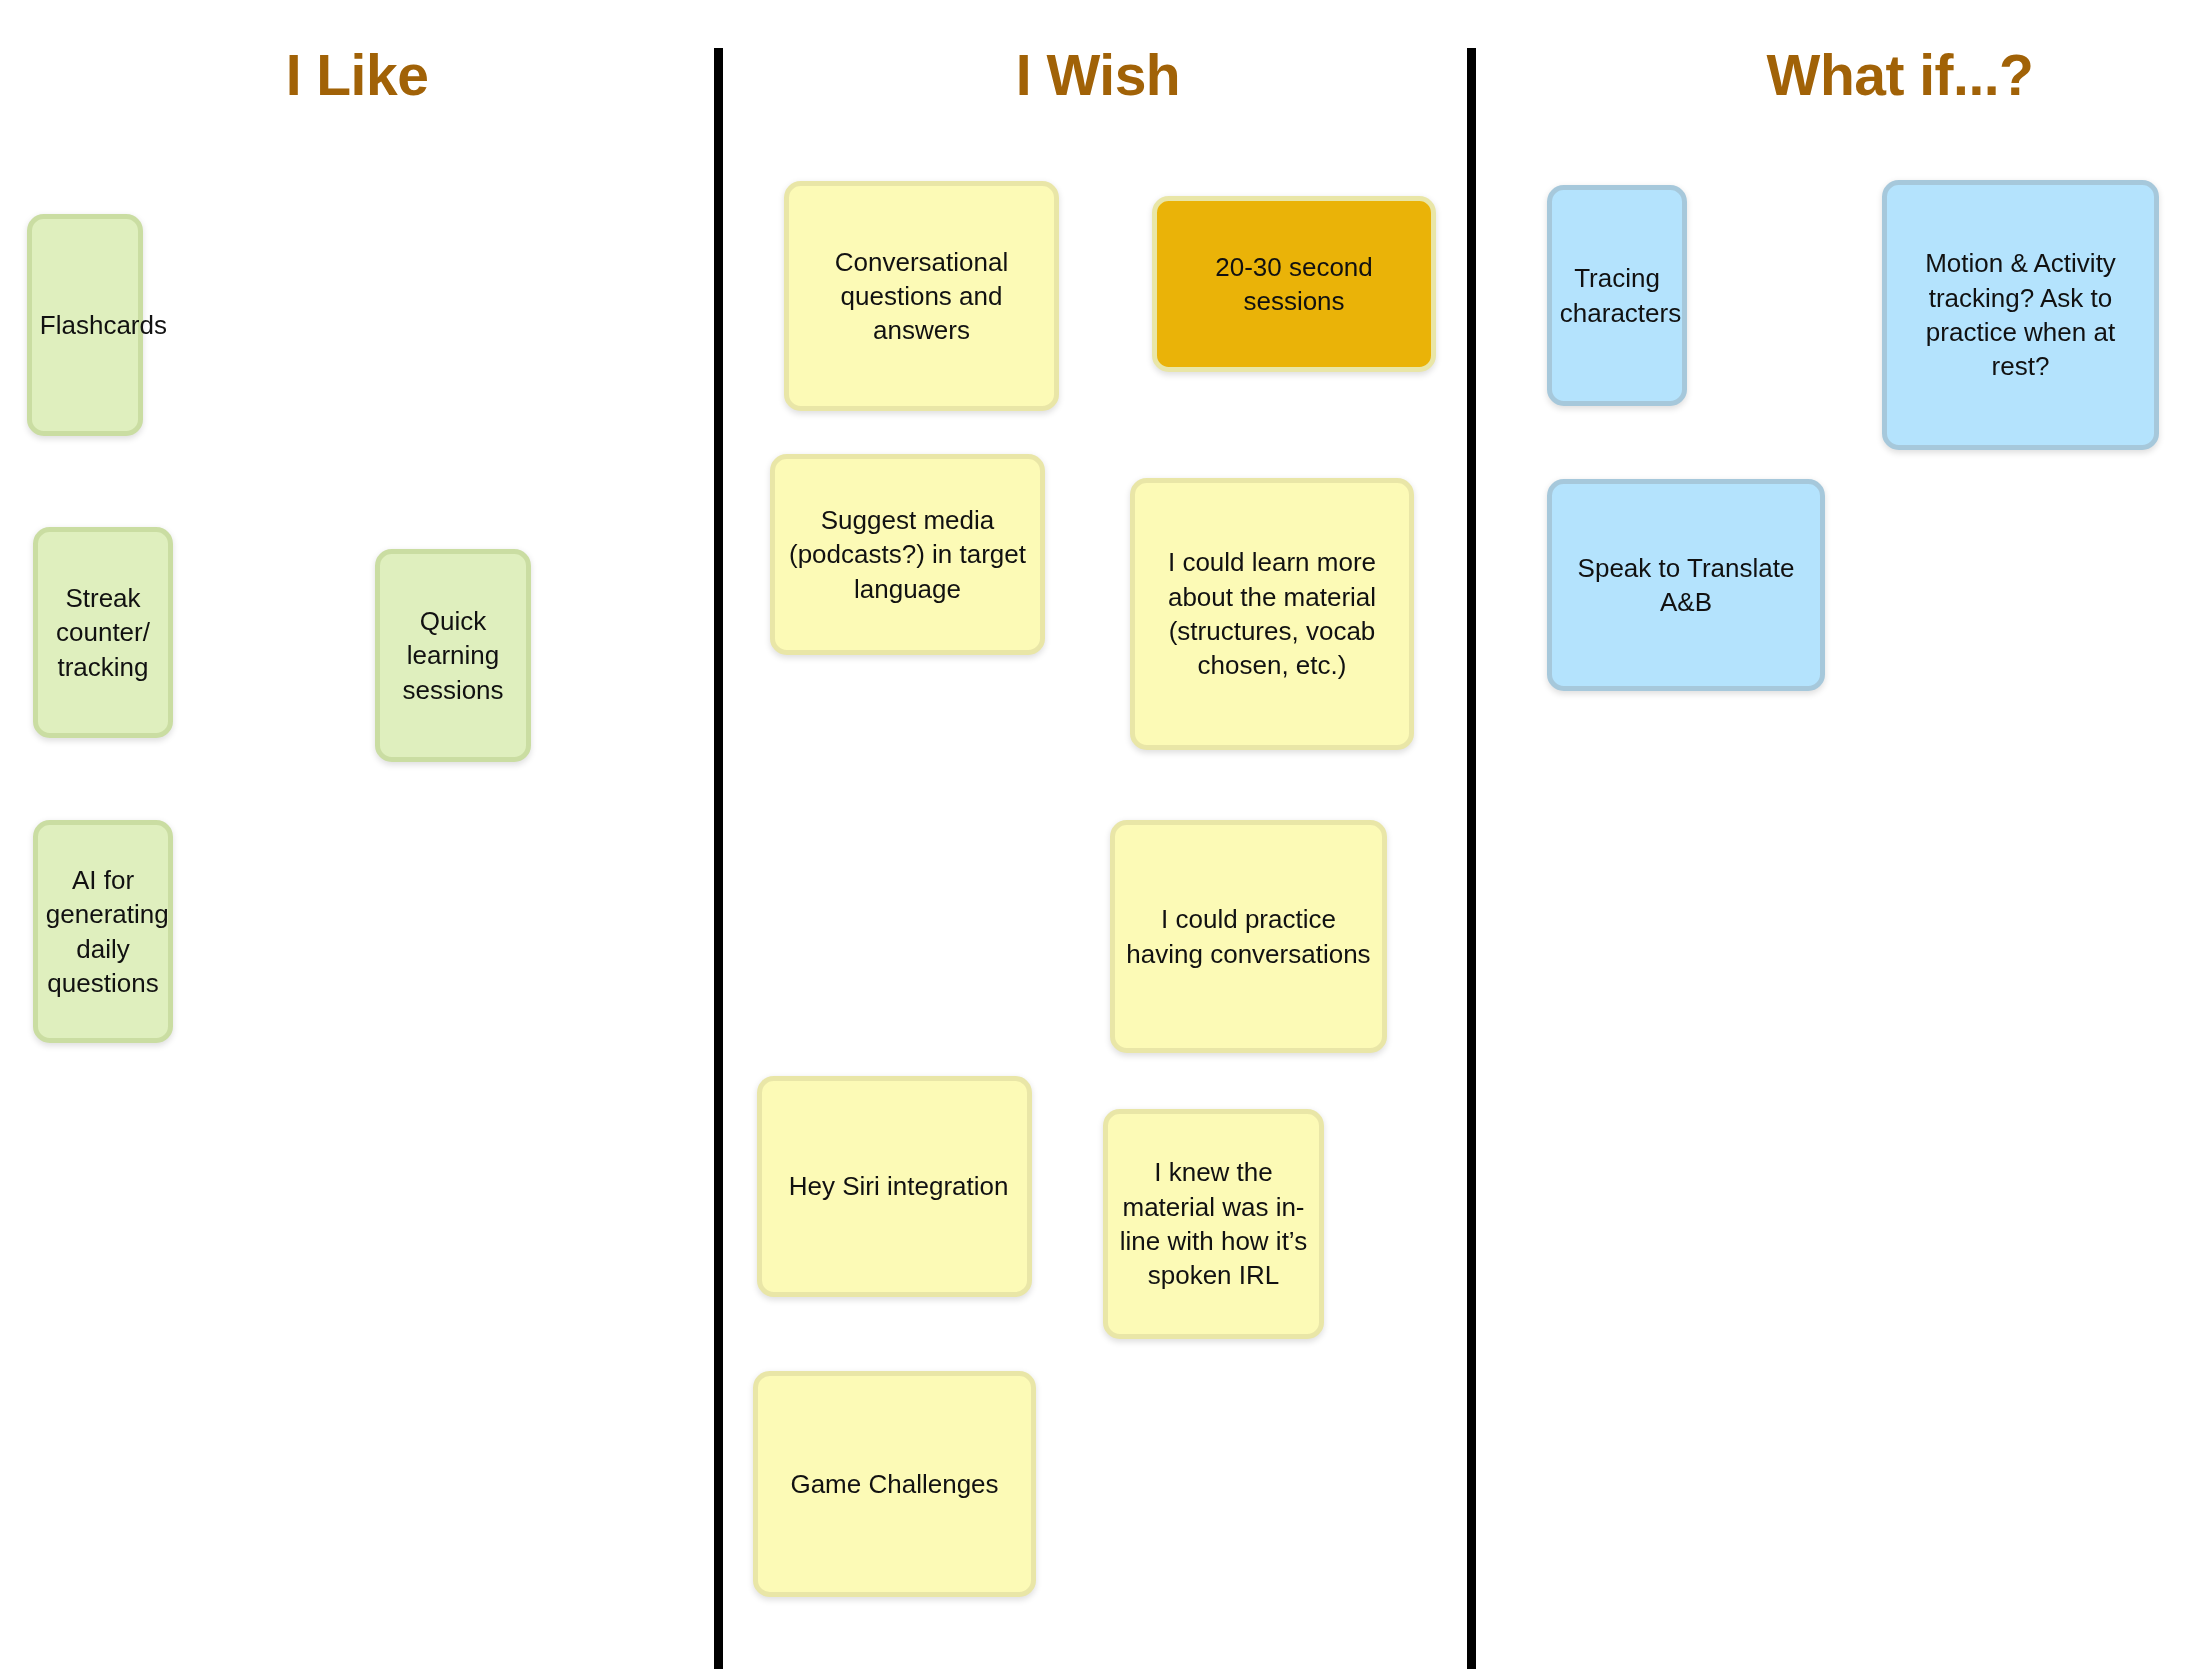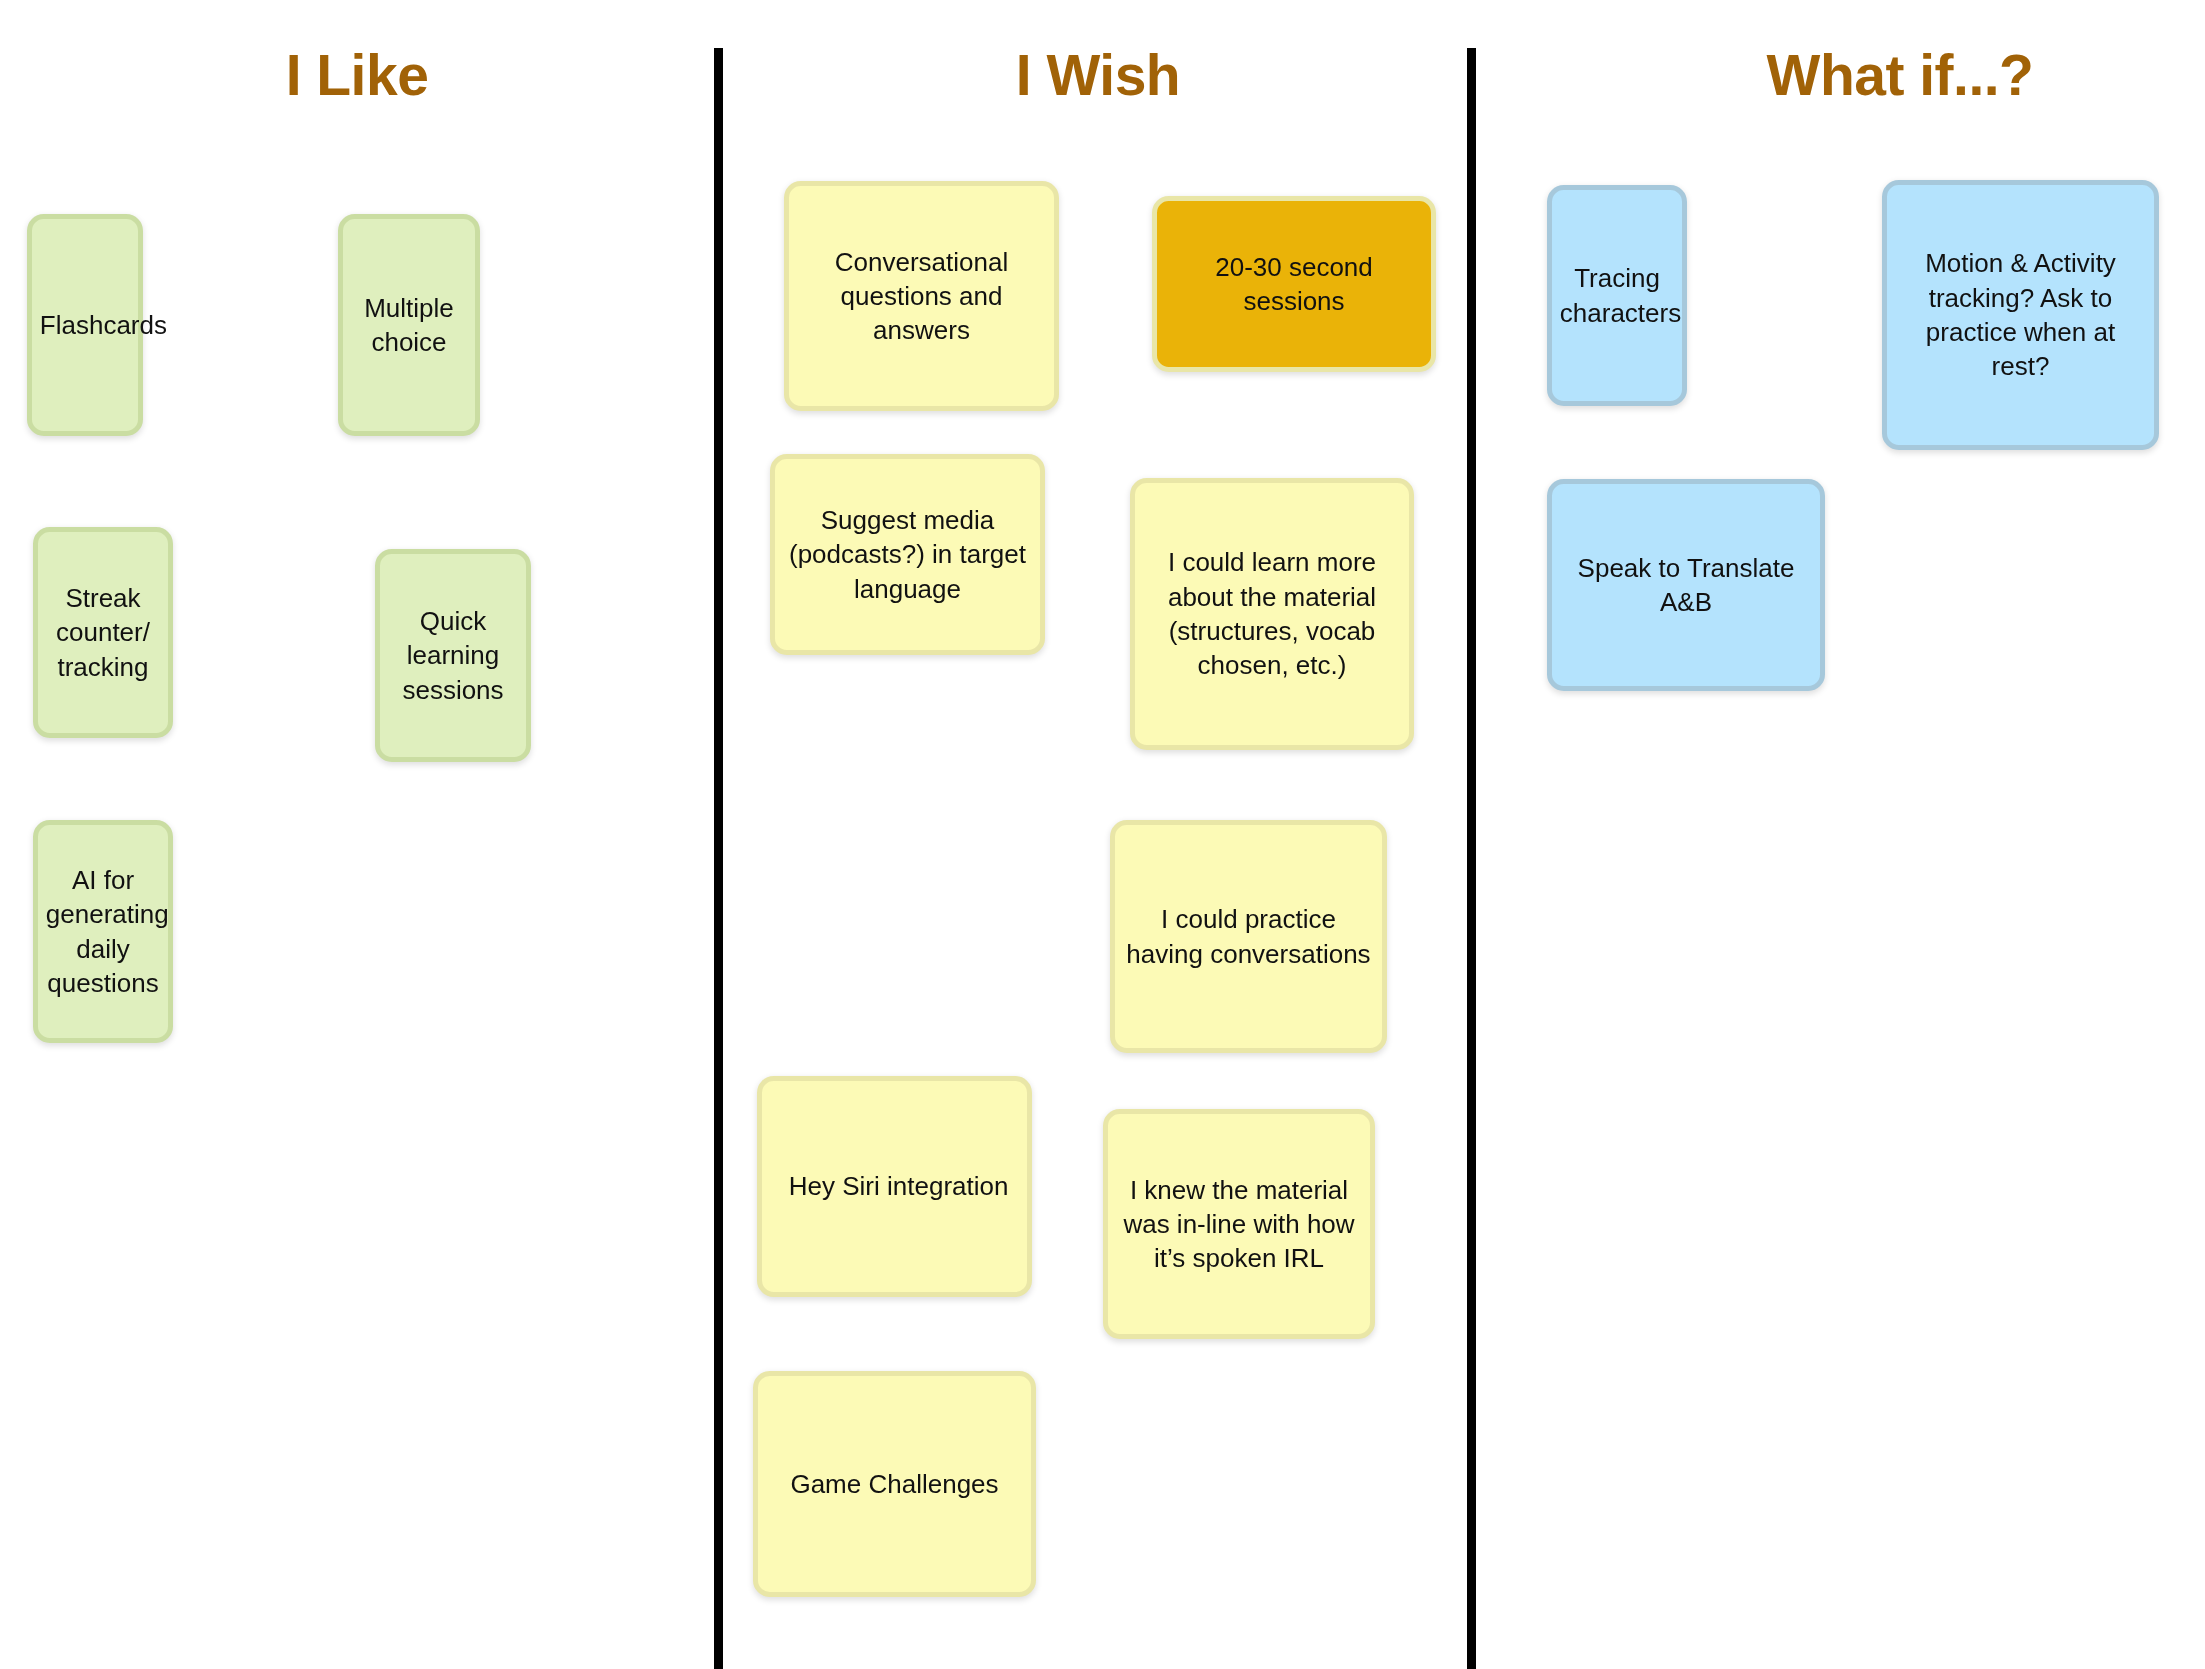--- a/index.html
+++ b/index.html
@@ -93,23 +93,20 @@
   <div class="col-title" style="left:357px; top:47px;">I Like</div>
 
   <div class="col-title" style="left:1098px; top:47px;">I Wish</div>
 
   <div class="col-title" style="left:1900px; top:47px;">What if...?</div>
 
   <div class="note green" style="left: 27px; top: 214px; width: 116px; height: 222px; background: rgb(223, 239, 190); border-color: rgb(202, 221, 162);">
     <span class="label">Flashcards</span>
   </div>
 
-  <div class="note green" style="left: 338px; top: 214px; width: 142px; height: 222px; background: rgb(223, 239, 190); border-color: rgb(202, 221, 162);">
-    <span class="label">Multiple choice</span>
-  </div>
 
   <div class="note green" style="left: 33px; top: 527px; width: 140px; height: 211px; background: rgb(223, 239, 190); border-color: rgb(202, 221, 162);">
     <span class="label">Streak counter/ tracking</span>
   </div>
 
   <div class="note green" style="left: 375px; top: 549px; width: 156px; height: 213px; background: rgb(223, 239, 190); border-color: rgb(202, 221, 162);">
     <span class="label">Quick learning sessions</span>
   </div>
 
   <div class="note green" style="left: 33px; top: 820px; width: 140px; height: 223px; background: rgb(223, 239, 190); border-color: rgb(202, 221, 162);">
@@ -134,21 +131,21 @@
 
 
   <div class="note yellow" style="left: 1110px; top: 820px; width: 277px; height: 233px; background: rgb(252, 250, 182); border-color: rgb(233, 230, 167);">
     <span class="label">I could practice having conversations</span>
   </div>
 
   <div class="note yellow" style="left: 757px; top: 1076px; width: 275px; height: 221px; background: rgb(252, 250, 182); border-color: rgb(233, 230, 167); padding-left: 16px;">
     <span class="label">Hey Siri integration</span>
   </div>
 
-  <div class="note yellow" style="left: 1103px; top: 1109px; width: 272px; height: 230px; background: rgb(252, 250, 182); border-color: rgb(233, 230, 167);">
+  <div class="note yellow" style="left: 1103px; top: 1109px; width: 221px; height: 230px; background: rgb(252, 250, 182); border-color: rgb(233, 230, 167);">
     <span class="label">I knew the material was in-line with how it’s spoken IRL</span>
   </div>
 
   <div class="note yellow" style="left: 753px; top: 1371px; width: 283px; height: 226px; background: rgb(252, 250, 182); border-color: rgb(233, 230, 167);">
     <span class="label">Game Challenges</span>
   </div>
 
   <div class="note blue" style="left: 1547px; top: 185px; width: 140px; height: 221px; background: rgb(180, 227, 253); border-color: rgb(166, 200, 219);">
     <span class="label">Tracing characters</span>
   </div>

